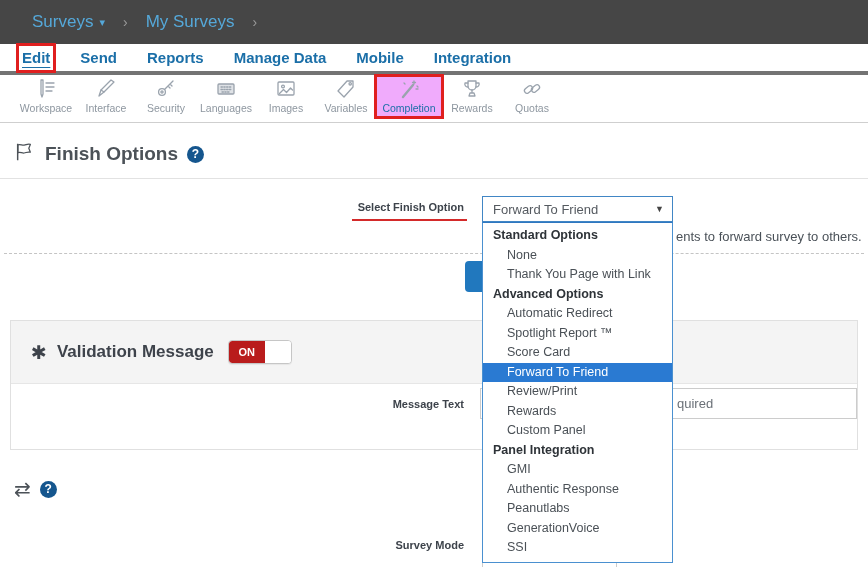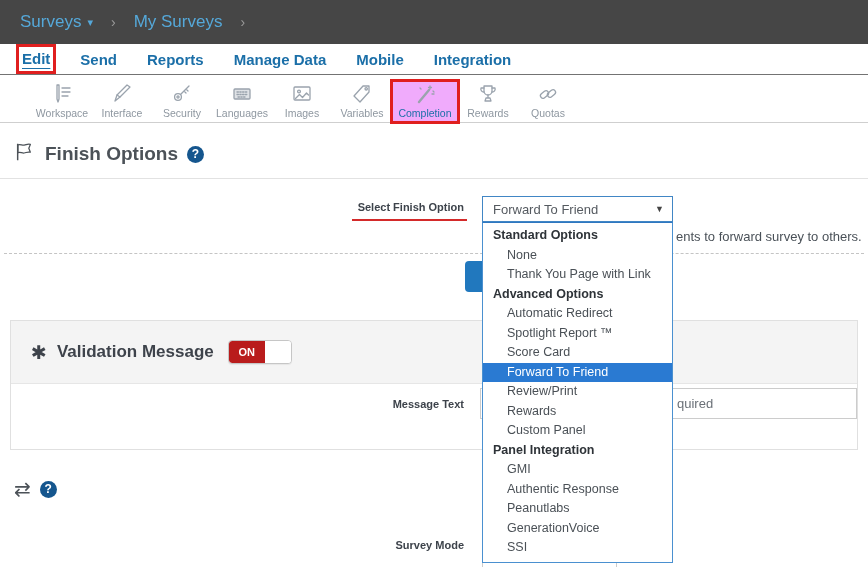--- a/index.html
+++ b/index.html
@@ -2,34 +2,34 @@
 <html><head>
 <meta charset="utf-8">
 <style>
   html,body{margin:0;padding:0;}
   body{width:868px;height:567px;overflow:hidden;background:#fff;
        font-family:"Liberation Sans","DejaVu Sans",sans-serif;position:relative;}
 
   
   .topbar{position:absolute;left:0;top:0;width:868px;height:44px;background:#464646;
           display:flex;align-items:center;}
-  .crumb{color:#55a8d9;font-size:17px;margin-left:20px;display:flex;align-items:center;gap:10px;}
+  .crumb{color:#55a8d9;font-size:17px;margin-left:32px;display:flex;align-items:center;gap:10px;}
   .crumb .caret{font-size:11px;margin-left:6px;}
   .crumb .sep{color:#9a9a9a;font-size:14px;margin:0 8px;}
 
   
   .menubar{position:absolute;left:0;top:44px;width:868px;height:31px;background:#fff;
-           border-bottom:1px solid #737373;display:flex;align-items:center;gap:30px;padding-left:22px;box-sizing:border-box;}
+           border-bottom:4px solid #737373;display:flex;align-items:center;gap:30px;padding-left:22px;box-sizing:border-box;}
   .menu-item{color:#1b6fa8;font-size:15px;font-weight:bold;cursor:pointer;white-space:nowrap;}
   .menu-item.active{text-decoration:underline;text-underline-offset:4px;}
   .red-box{outline:3px solid #e01f1f;outline-offset:3px;}
 
   
   .toolbar{position:absolute;left:0;top:76px;width:868px;height:47px;background:#fff;
-           border-bottom:1px solid #cfcfcf;display:flex;align-items:flex-end;padding-left:32px;box-sizing:border-box;}
+           border-bottom:1px solid #cfcfcf;display:flex;align-items:flex-start;padding-left:16px;box-sizing:border-box;}
   .tool{width:60px;display:flex;flex-direction:column;align-items:center;justify-content:flex-end;
         padding-bottom:3px;cursor:pointer;box-sizing:border-box;}
   .tool .ticon{height:26px;display:flex;align-items:center;justify-content:center;}
   .tool .tlabel{font-size:10.5px;color:#8e97a0;line-height:12px;white-space:nowrap;}
   .tool.wide{width:66px;}
   .tool.active{background:#f0abfc;outline:3px solid #e01f1f;outline-offset:-1px;}
   .tool.active .tlabel{color:#1b6fa8;}
   .tool svg{stroke:#9aa3ad;fill:none;stroke-width:1.3;stroke-linecap:round;stroke-linejoin:round;}
 
   

